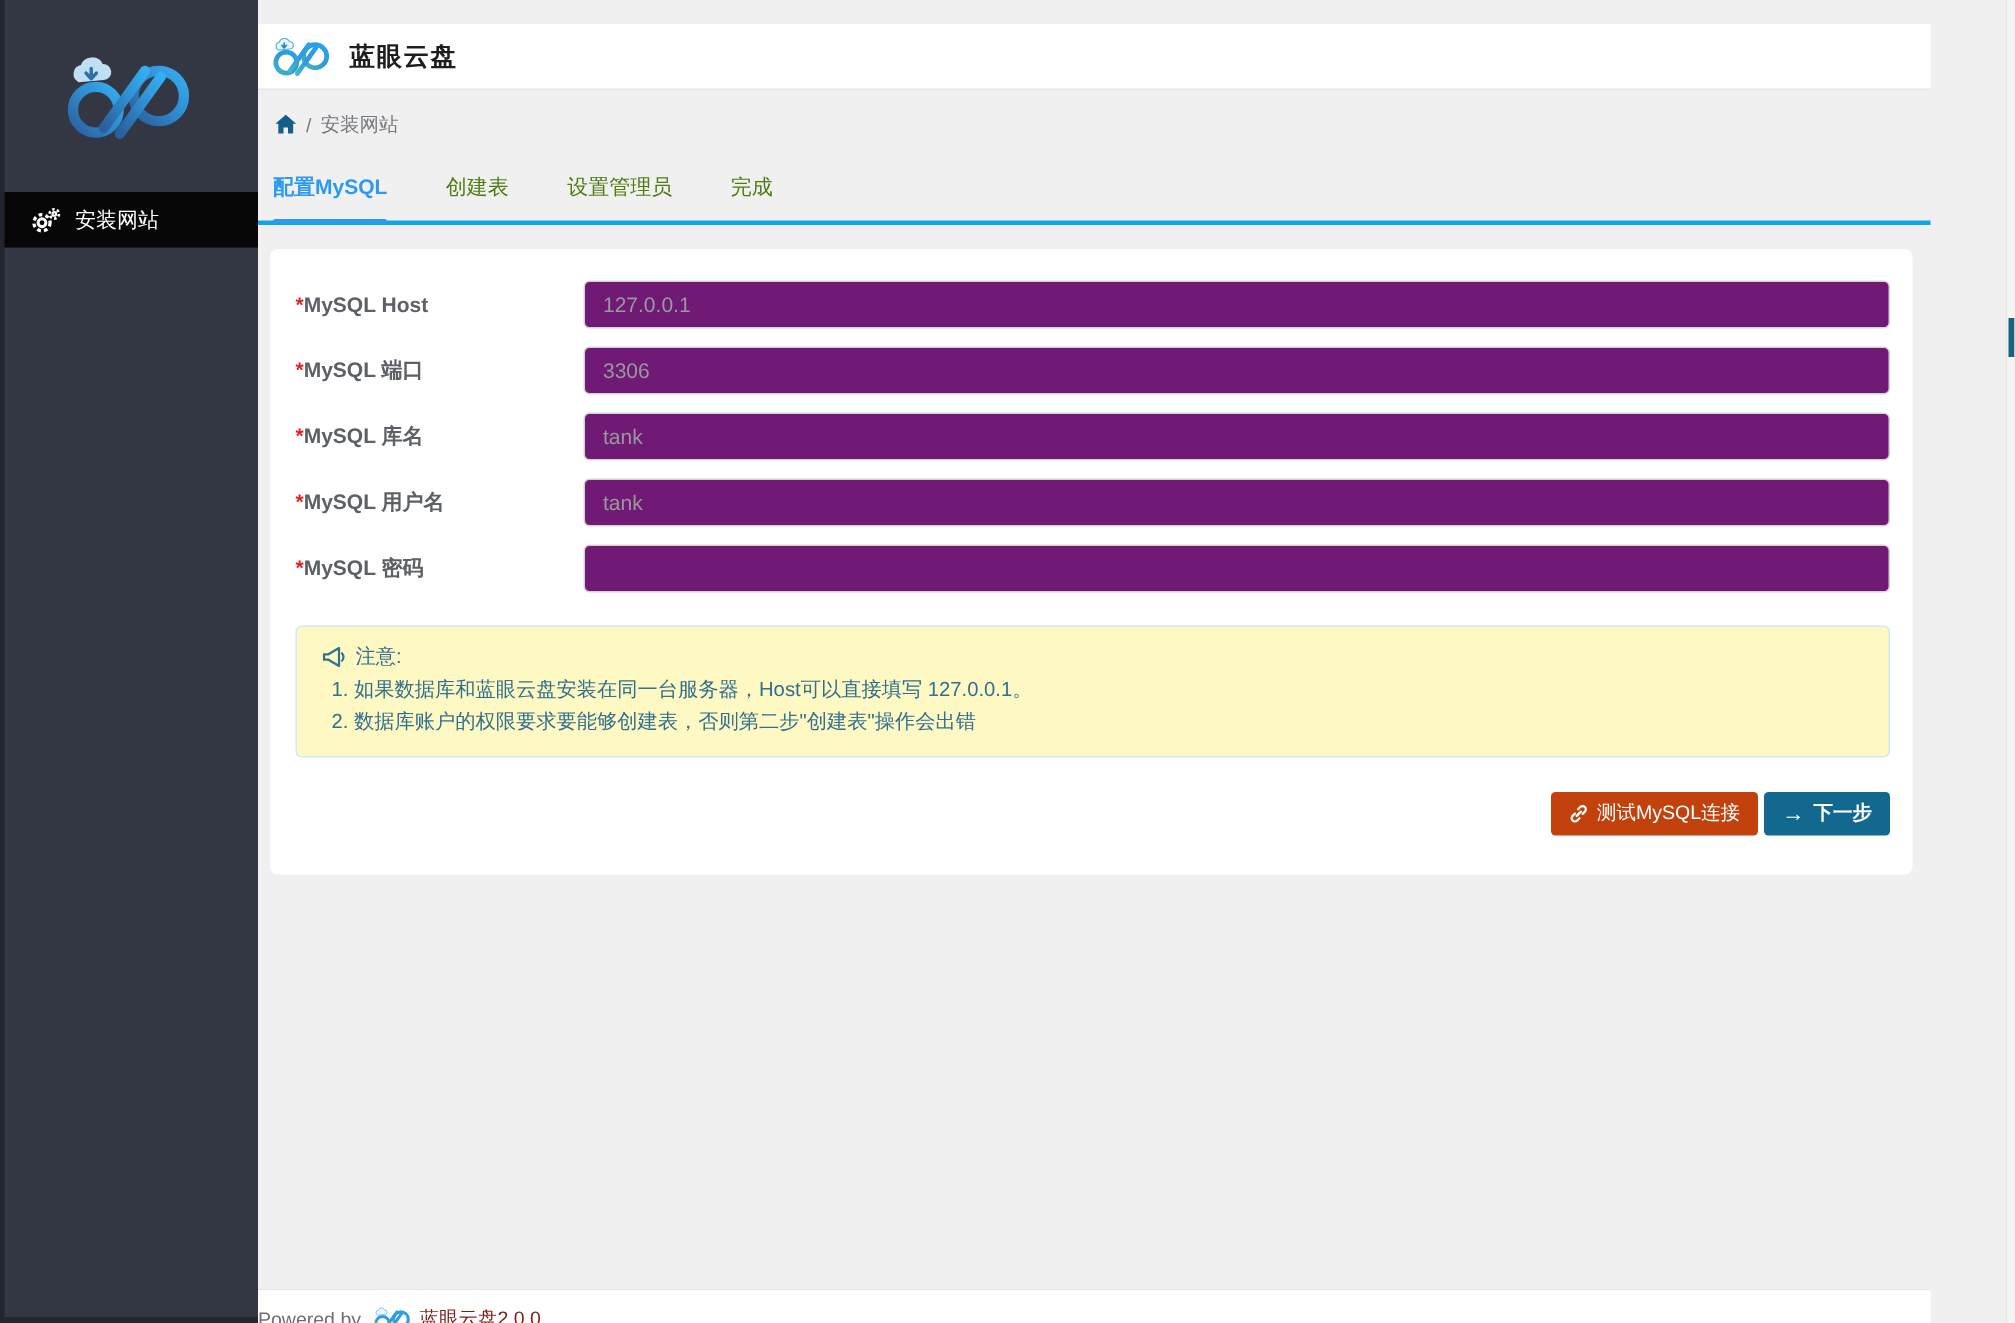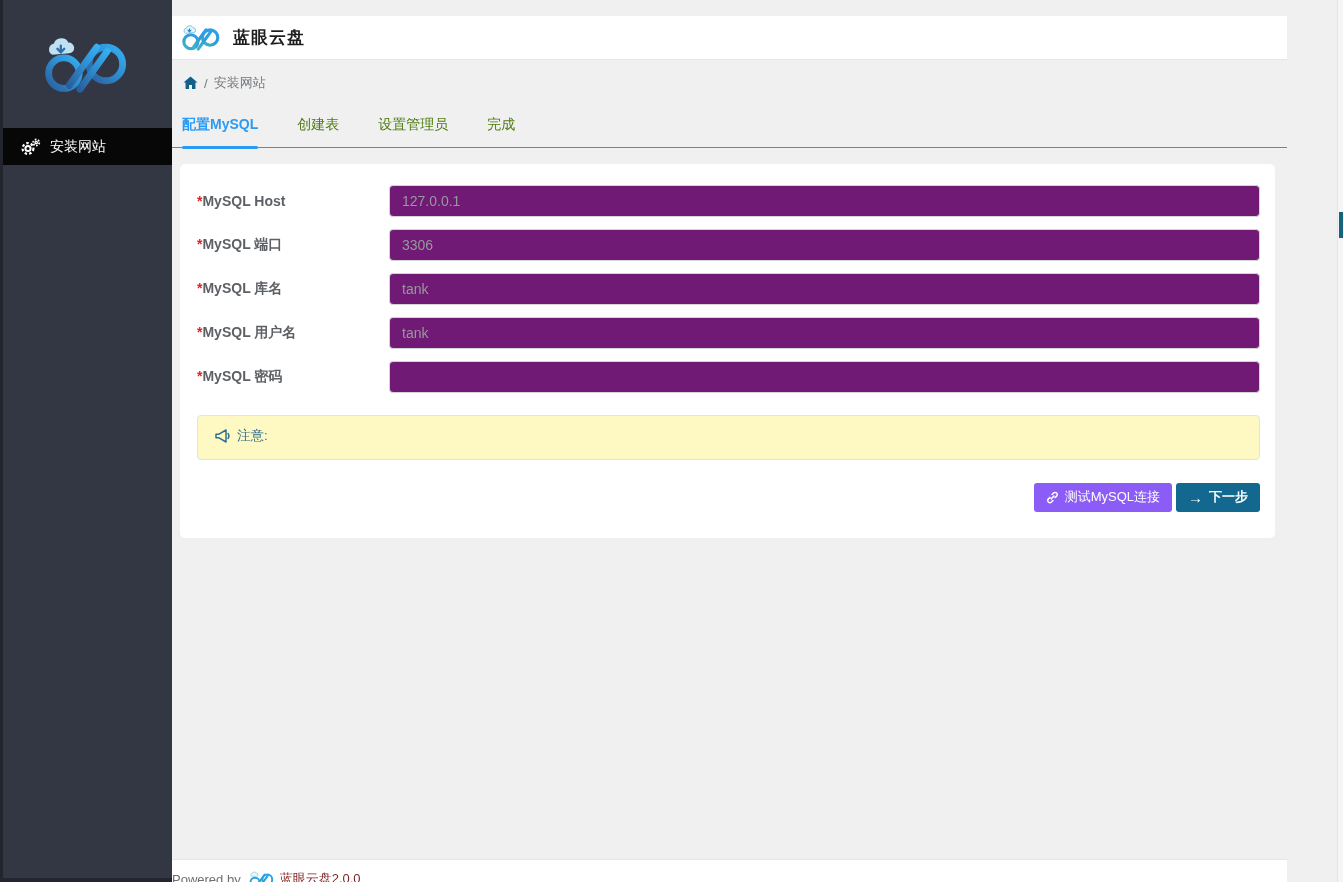--- a/index.html
+++ b/index.html
@@ -18,21 +18,21 @@
   
   .main { position:absolute; left:172px; top:16px; width:1115px; height:882px; display:flex; flex-direction:column; }
 
   .header { height:44px; background:#fff; border-bottom:1px solid #e6e6e6; display:flex; align-items:center; padding-left:8px; flex:0 0 auto; }
   .header-logo { width:42px; height:27px; }
   .header-title { font-size:17px; font-weight:bold; color:#1e1e1e; margin-left:11px; letter-spacing:1px; }
 
   .breadcrumb { display:flex; align-items:center; padding:14px 0 6px 11px; font-size:13px; color:#767a7e; flex:0 0 auto; }
   .breadcrumb .home-ic { width:15px; height:14px; margin-right:6px; cursor:pointer; }
 
-  .tabs { display:flex; padding-left:10px; border-bottom:1px solid #0ea5e9; margin-top:9px; flex:0 0 auto; }
+  .tabs { display:flex; padding-left:10px; border-bottom:3px solid #0ea5e9; margin-top:9px; flex:0 0 auto; }
   .tab { font-size:14px; color:#4d7c0f; padding:9px 0 13px; margin-right:39px; position:relative; cursor:pointer; }
   .tab.active { color:#2b9af3; font-weight:bold; }
   .tab.active::after { content:""; position:absolute; left:0; right:0; bottom:-2px; height:3px; background:#2b9af3; border-radius:2px; }
 
   .content { flex:1 1 auto; padding:16px 12px 0 8px; }
   .card { background:#fff; border-radius:5px; padding:21px 15px 10px 17px; }
 
   .form-row { display:flex; align-items:center; margin-bottom:12px; }
   .form-label { flex:0 0 192px; font-size:14px; font-weight:bold; color:#5d6165; }
   .req { color:#e02222; }
@@ -43,21 +43,21 @@
           padding:11px 15px 13px 17px; color:#31708f; font-size:13.5px; line-height:1.4; }
   .note-title { display:flex; align-items:center; }
   .note-title .bh-icon { width:16px; height:14px; margin-right:6px; }
   .note ol { margin:3px 0 0 21px; }
   .note li { margin-top:2px; }
 
   .actions { display:flex; justify-content:flex-end; align-items:center; margin-top:23px; padding-bottom:16px; }
   .btn { border:none; border-radius:3px; color:#fff; font-size:13px; height:29px; display:flex;
          align-items:center; padding:0 12px; cursor:pointer; font-family:"Liberation Sans","DejaVu Sans",sans-serif; }
   .btn .b-icon { margin-right:6px; display:flex; align-items:center; }
-  .btn-test { background:#8b5cf6;justify-content:flex-end; }
+  .btn-test { background:#c2410c;justify-content:flex-end; }
   .btn-next { background:#12688f; margin-left:4px; font-weight:bold; }
   .btn-next .arrow { font-size:15px; margin-right:6px; font-weight:bold; }
 
   .footer { flex:0 0 39px; background:#fff; border-top:1px solid #e6e6e6; display:flex;
             align-items:center; justify-content:flex-start; font-size:13px; color:#6f6f6f; }
   .footer .f-logo { width:27px; height:17px; margin:0 5px 0 7px; }
   .footer-link { color:#7f1d1d; cursor:pointer; }
 
   
   .scrollbar-track { position:absolute; right:0; top:0; width:6px; height:882px; background:#f5f5f5; border-left:1px solid #e5e5e5; z-index:5; }
@@ -172,20 +172,24 @@
       </div>
 
       <div class="note">
         <div class="note-title">
           <svg class="bh-icon" viewBox="0 0 16 14">
             <path d="M1 5.2 H4 L11 1 V13 L4 8.8 H1 Z" fill="none" stroke="#31708f" stroke-width="1.5" stroke-linejoin="round"></path>
             <path d="M13 4.5 a4 4 0 0 1 0 5" fill="none" stroke="#31708f" stroke-width="1.4" stroke-linecap="round"></path>
           </svg>
           <span>注意:</span>
         </div>
+        <ol>
+          <li>如果数据库和蓝眼云盘安装在同一台服务器，Host可以直接填写 127.0.0.1。</li>
+          <li>数据库账户的权限要求要能够创建表，否则第二步"创建表"操作会出错</li>
+        </ol>
       </div>
 
       <div class="actions">
         <button class="btn btn-test">
           <span class="b-icon">
             <svg width="13" height="13" viewBox="0 0 14 14">
               <g stroke="#ffffff" stroke-width="1.6" fill="none" stroke-linecap="round">
                 <path d="M5.5 8.5 L8.5 5.5"></path>
                 <path d="M6.5 3.8 l1.6-1.6 a2.3 2.3 0 0 1 3.3 3.3 l-1.6 1.6"></path>
                 <path d="M7.5 10.2 l-1.6 1.6 a2.3 2.3 0 0 1 -3.3-3.3 l1.6-1.6"></path>

